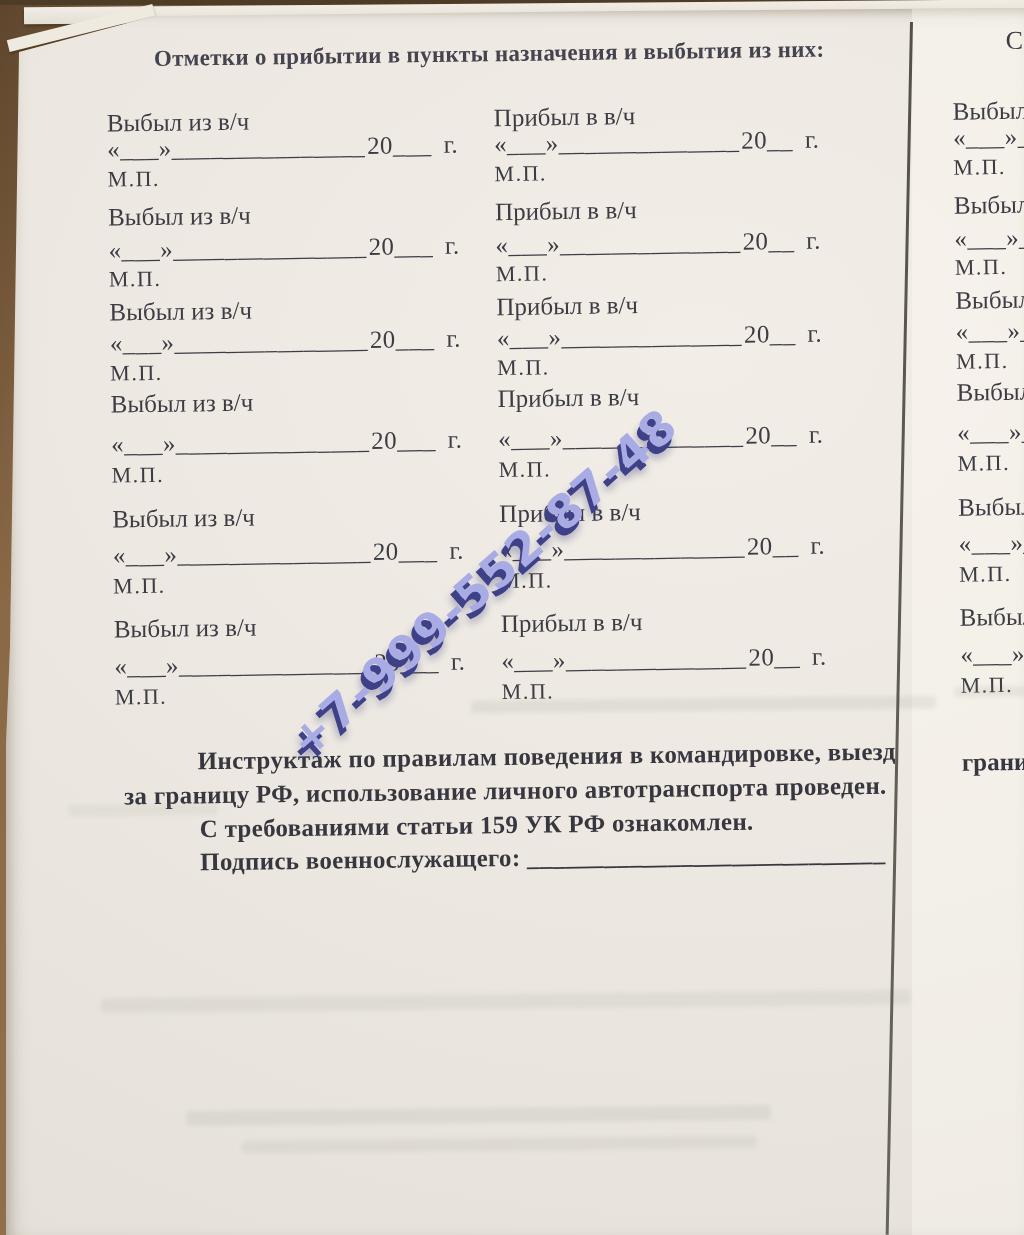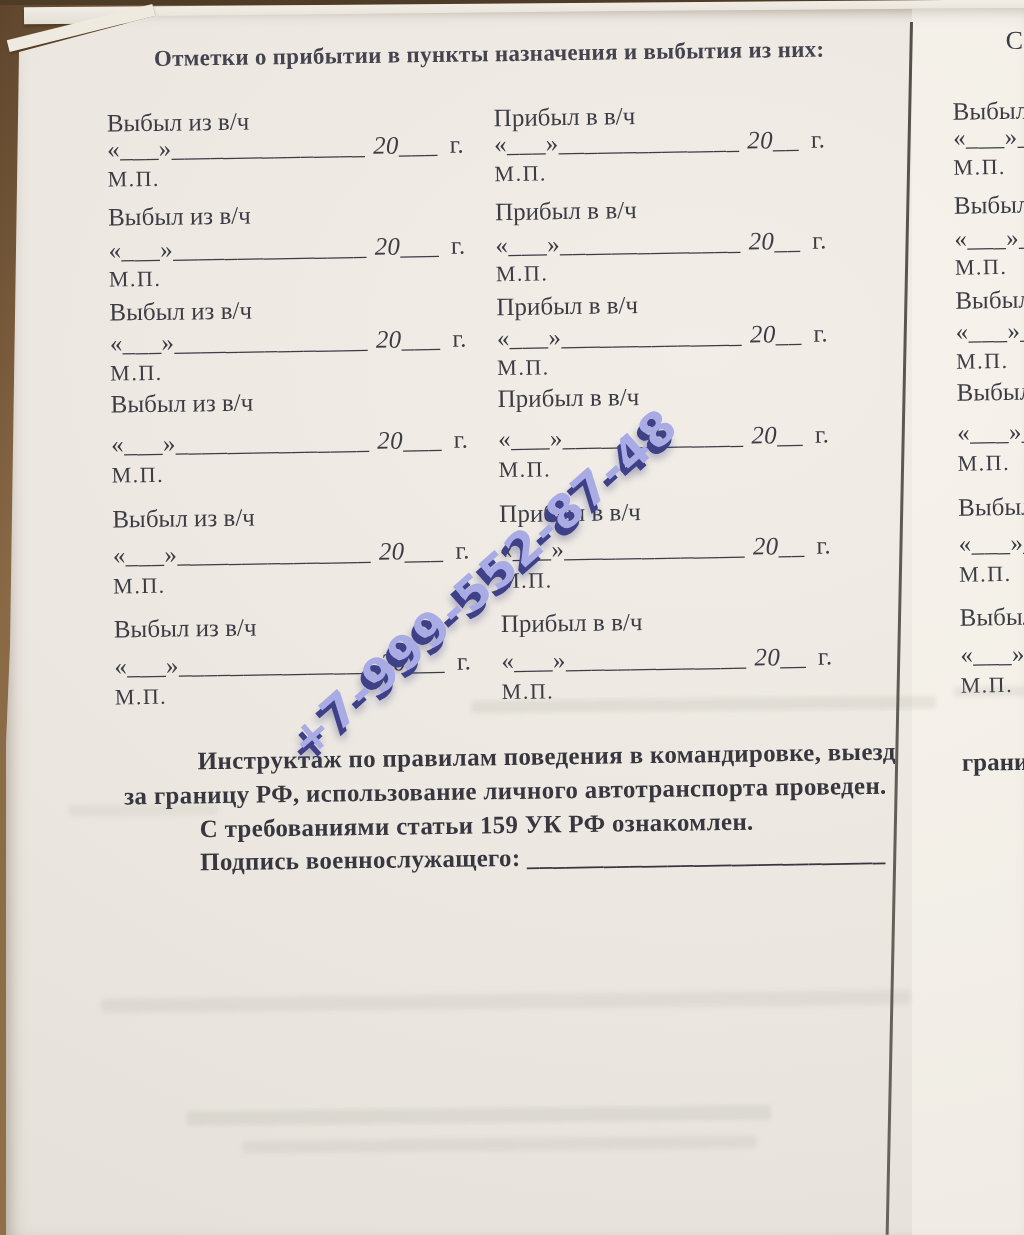--- a/index.html
+++ b/index.html
@@ -31,21 +31,21 @@
   .fold-line{position:absolute;left:910px;top:22px;width:3px;height:1213px;
     background:linear-gradient(#3e3c35,#56544a);opacity:.88;
     transform:rotate(1.15deg);transform-origin:top center;}
   
   .content{position:absolute;inset:0;color:#3d3c45;
     transform:rotate(-0.8deg);transform-origin:140px 60px;}
   .title{position:absolute;left:148px;top:38px;font-size:23px;font-weight:bold;
     letter-spacing:.3px;white-space:nowrap;color:#45444e;}
   .lbl{position:absolute;font-size:25px;white-space:nowrap;}
   .dl{position:absolute;font-size:25px;white-space:nowrap;letter-spacing:.4px;}
-  .dl .yr{margin-left:8px;font-style:italic;}
+  .dl .yr{margin-left:2px;}
   .dl .sfx{margin-left:12px;}
   .mp{position:absolute;font-size:22px;letter-spacing:1.5px;white-space:nowrap;}
   .colL{left:100px;} .colR{left:487px;} .colP2{left:946px;}
   .r1l{top:101px}.r1d{top:127px}.r1m{top:158px}
   .r2l{top:195px}.r2d{top:228px}.r2m{top:258px}
   .r3l{top:290px}.r3d{top:321px}.r3m{top:352px}
   .r4l{top:382px}.r4d{top:422px}.r4m{top:454px}
   .r5l{top:497px}.r5d{top:533px}.r5m{top:565px}
   .r6l{top:607px}.r6d{top:644px}.r6m{top:676px}
   .p2-title{position:absolute;left:1000px;top:30px;font-size:26px;white-space:nowrap;}

